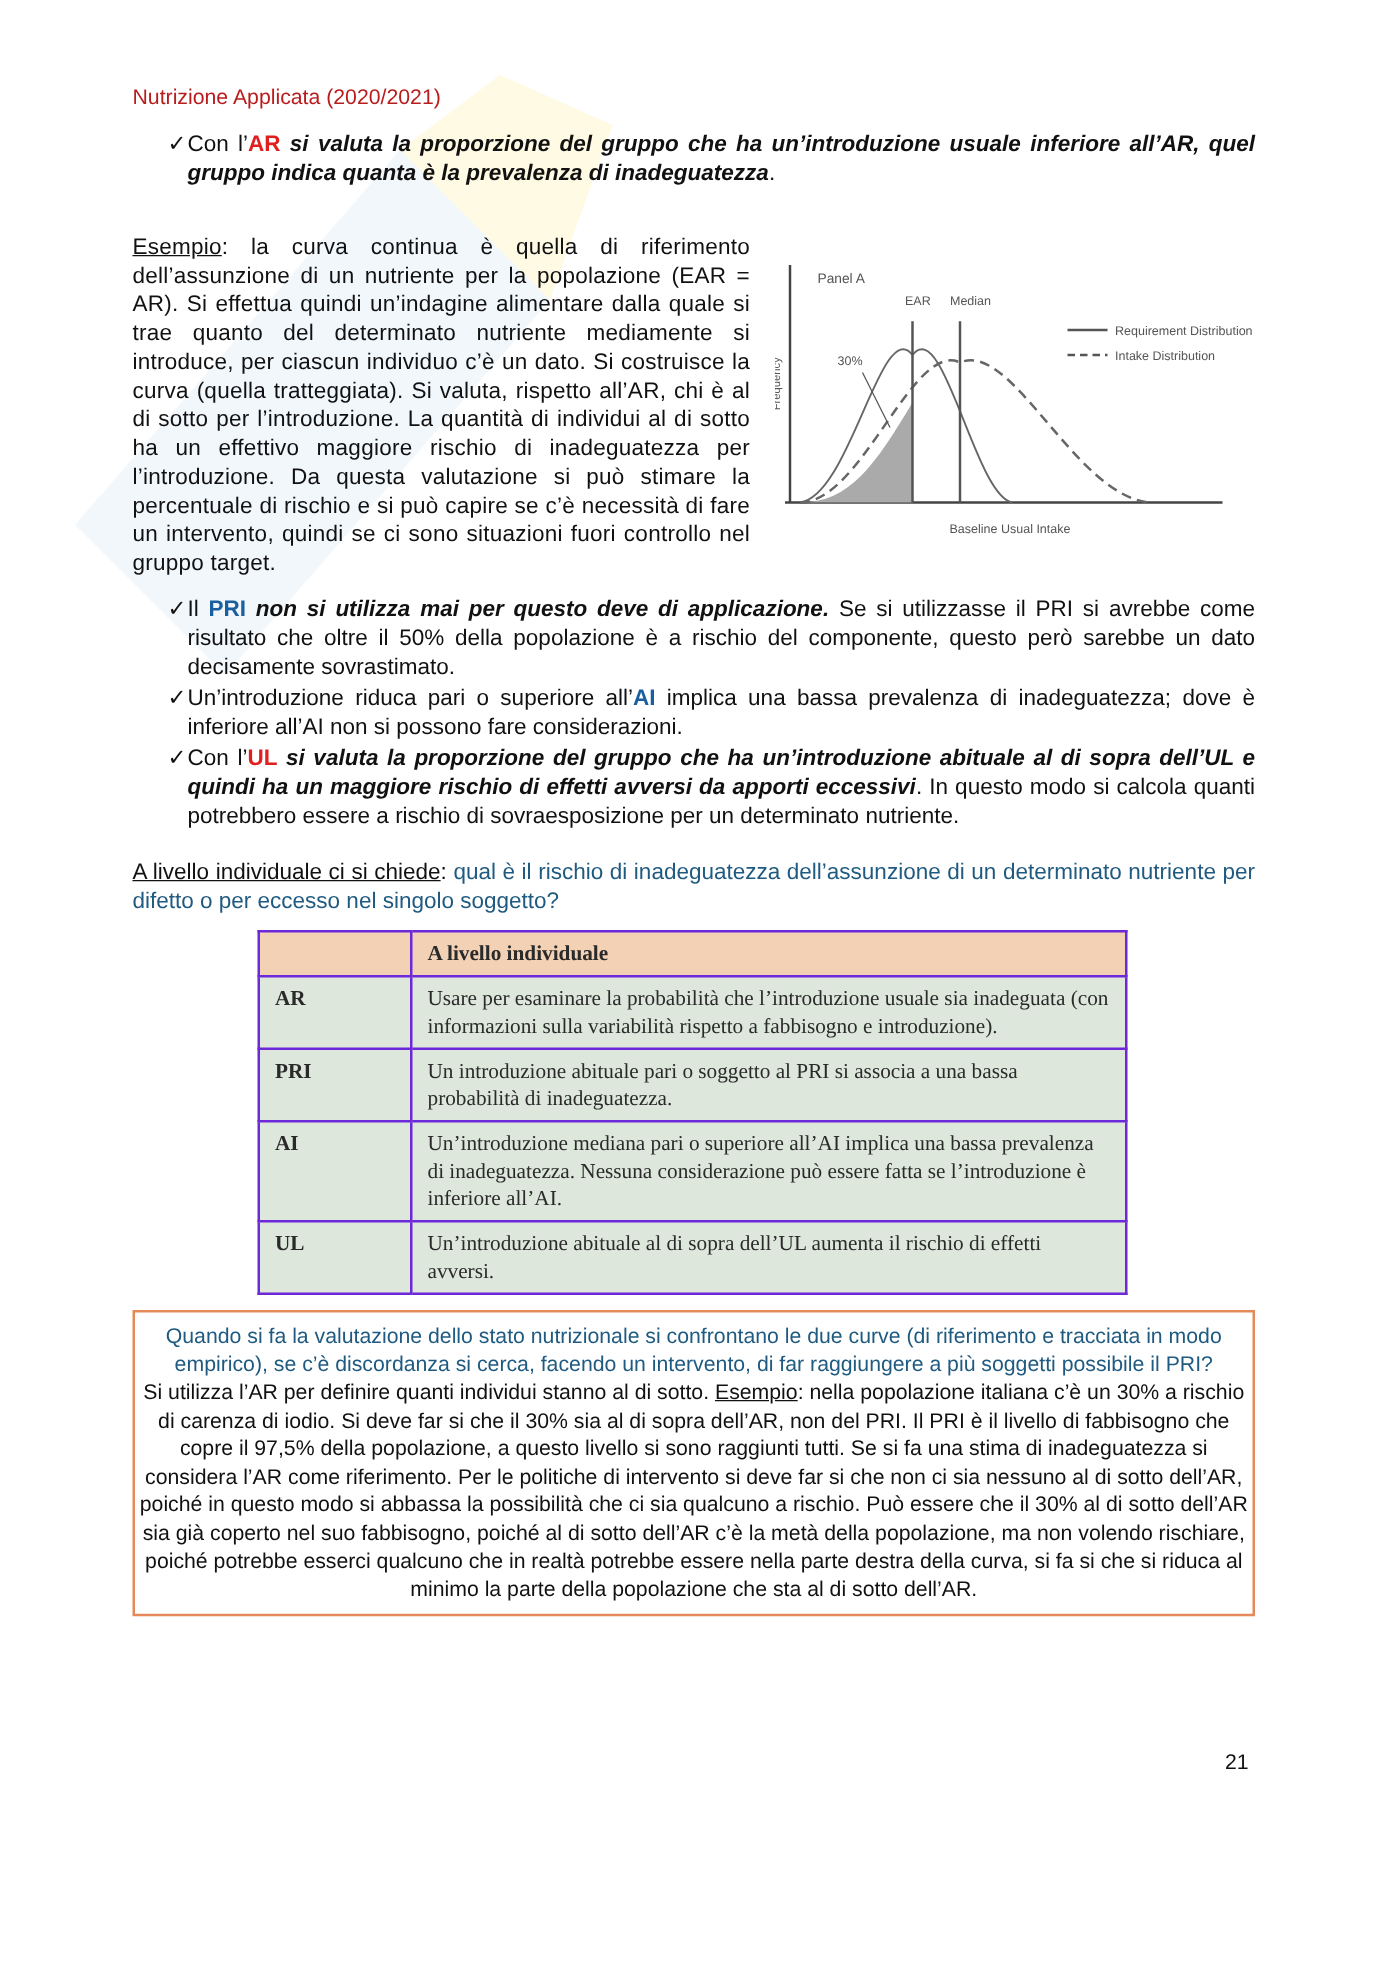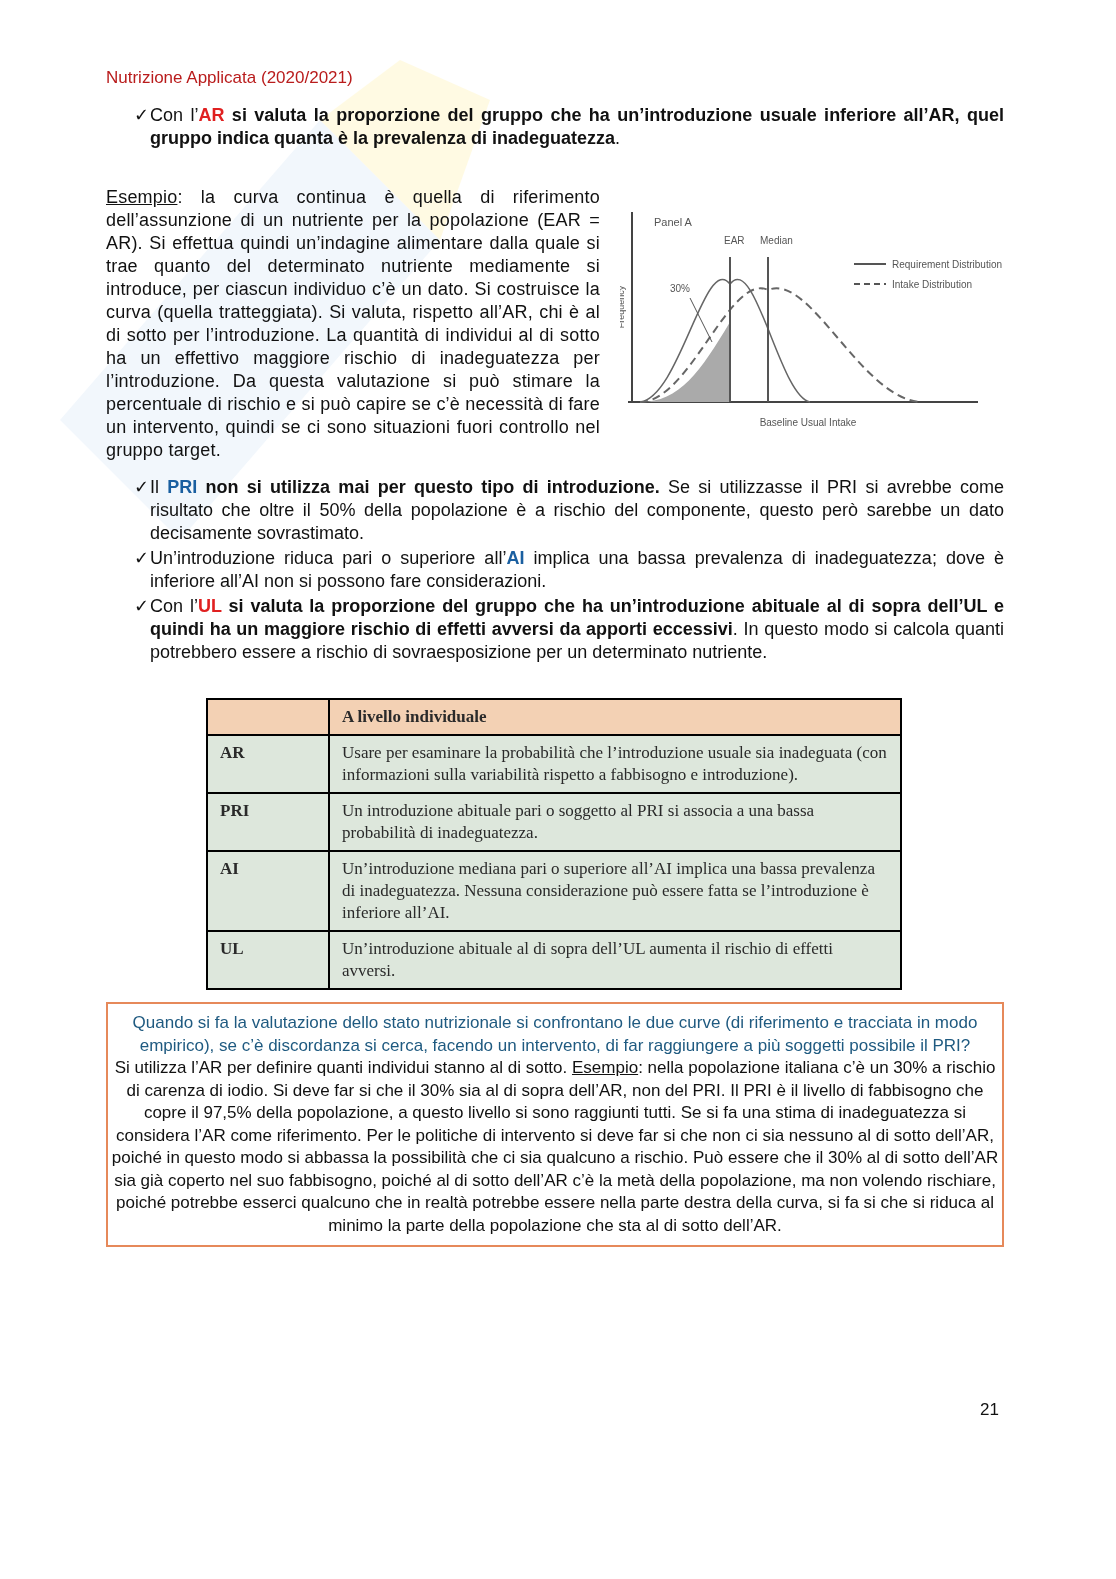--- a/index.html
+++ b/index.html
@@ -5,30 +5,30 @@
   html, body { margin: 0; padding: 0; background: #ffffff; }
   body { width: 1116px; height: 1579px; position: relative; overflow: hidden; font-family: "Liberation Sans", sans-serif; color: #111; }
   .watermark { position: absolute; left: 20px; top: 40px; width: 600px; height: 600px; pointer-events: none; }
   .header { position: absolute; left: 106px; top: 68px; font-size: 17px; color: #b91c1c; }
   .content { position: absolute; left: 106px; top: 104px; width: 898px; font-size: 18px; line-height: 23px; }
   .bullet { display: flex; margin-left: 28px; text-align: justify; }
   .bullet .mark { width: 16px; flex: 0 0 16px; }
   .bullet .btext { flex: 1; }
   .red { color: #e02020; font-weight: bold; }
   .blue { color: #1a5fa0; font-weight: bold; }
-  .bold { font-weight: bold; }
+  .bold { font-weight: bold; font-style: italic; }
   .teal { color: #1f5a80; }
   .u { text-decoration: underline; }
   .example-wrap { position: relative; height: 290px; }
   .example-text { width: 494px; text-align: justify; letter-spacing: 0.2px; margin-top: 36px; }
   .figure { position: absolute; left: 514px; top: 16px; width: 400px; height: 240px; }
   .gap { height: 22px; }
   .question { text-align: justify; }
   table.ind { margin: 12px 0 0 100px; border-collapse: collapse; width: 696px; font-family: "Liberation Serif", serif; font-size: 17px; line-height: 22px; color: #2a2a2a; }
-  table.ind th, table.ind td { border: 2px solid #000000; padding: 6px 12px; text-align: left; vertical-align: top; }
+  table.ind th, table.ind td { border: 2px solid #6d28d9; padding: 6px 12px; text-align: left; vertical-align: top; }
   table.ind th { background: #f3d1b4; font-weight: bold; }
   table.ind td { background: #dde7dc; }
   table.ind td.k { width: 96px; font-weight: bold; }
   .para2 { margin-top: 20px; text-align: justify; }
   .note { margin-top: 12px; border: 2px solid #e6895a; padding: 8px 0; text-align: center; font-size: 17px; line-height: 22.5px; }
   .page-num { position: absolute; left: 980px; top: 1400px; font-size: 17px; }
 </style>
 </head>
 <body>
 
@@ -71,38 +71,41 @@
       <text x="272" y="66" font-size="10" fill="#555" font-family="Liberation Sans, sans-serif">Requirement Distribution</text>
       <line x1="234" y1="82" x2="266" y2="82" stroke="#555" stroke-width="2" stroke-dasharray="6,4"></line>
       <text x="272" y="86" font-size="10" fill="#555" font-family="Liberation Sans, sans-serif">Intake Distribution</text>
       <text x="188" y="224" font-size="10" fill="#555" text-anchor="middle" font-family="Liberation Sans, sans-serif">Baseline Usual Intake</text>
     </svg>
   </div>
 
   <div class="bullet">
     <span class="mark">✓</span>
     <span class="btext">
-      <span>Il </span><span class="blue">PRI</span><span class="bold"> non si utilizza mai per questo tipo di introduzione.</span><span> Se si utilizzasse il PRI si avrebbe come risultato che oltre il 50% della popolazione è a rischio del componente, questo però sarebbe un dato decisamente sovrastimato.</span>
+      <span>Il </span><span class="blue">PRI</span><span class="bold"> non si utilizza mai per questo deve di applicazione.</span><span> Se si utilizzasse il PRI si avrebbe come risultato che oltre il 50% della popolazione è a rischio del componente, questo però sarebbe un dato decisamente sovrastimato.</span>
     </span>
   </div>
   <div class="bullet" style="margin-top:2px">
     <span class="mark">✓</span>
     <span class="btext">
       <span>Un’introduzione riduca pari o superiore all’</span><span class="blue">AI</span><span> implica una bassa prevalenza di inadeguatezza; dove è inferiore all’AI non si possono fare considerazioni.</span>
     </span>
   </div>
   <div class="bullet" style="margin-top:2px">
     <span class="mark">✓</span>
     <span class="btext">
       <span>Con l’</span><span class="red">UL</span><span class="bold"> si valuta la proporzione del gruppo che ha un’introduzione abituale al di sopra dell’UL e quindi ha un maggiore rischio di effetti avversi da apporti eccessivi</span><span>. In questo modo si calcola quanti potrebbero essere a rischio di sovraesposizione per un determinato nutriente.</span>
     </span>
   </div>
 
   <div class="gap"></div>
 
+  <div class="question">
+    <span class="u">A livello individuale ci si chiede</span><span>: </span><span class="teal">qual è il rischio di inadeguatezza dell’assunzione di un determinato nutriente per difetto o per eccesso nel singolo soggetto?</span>
+  </div>
 
   <table class="ind">
     <thead>
       <tr>
         <th></th>
         <th>A livello individuale</th>
       </tr>
     </thead>
     <tbody>
       <tr>

